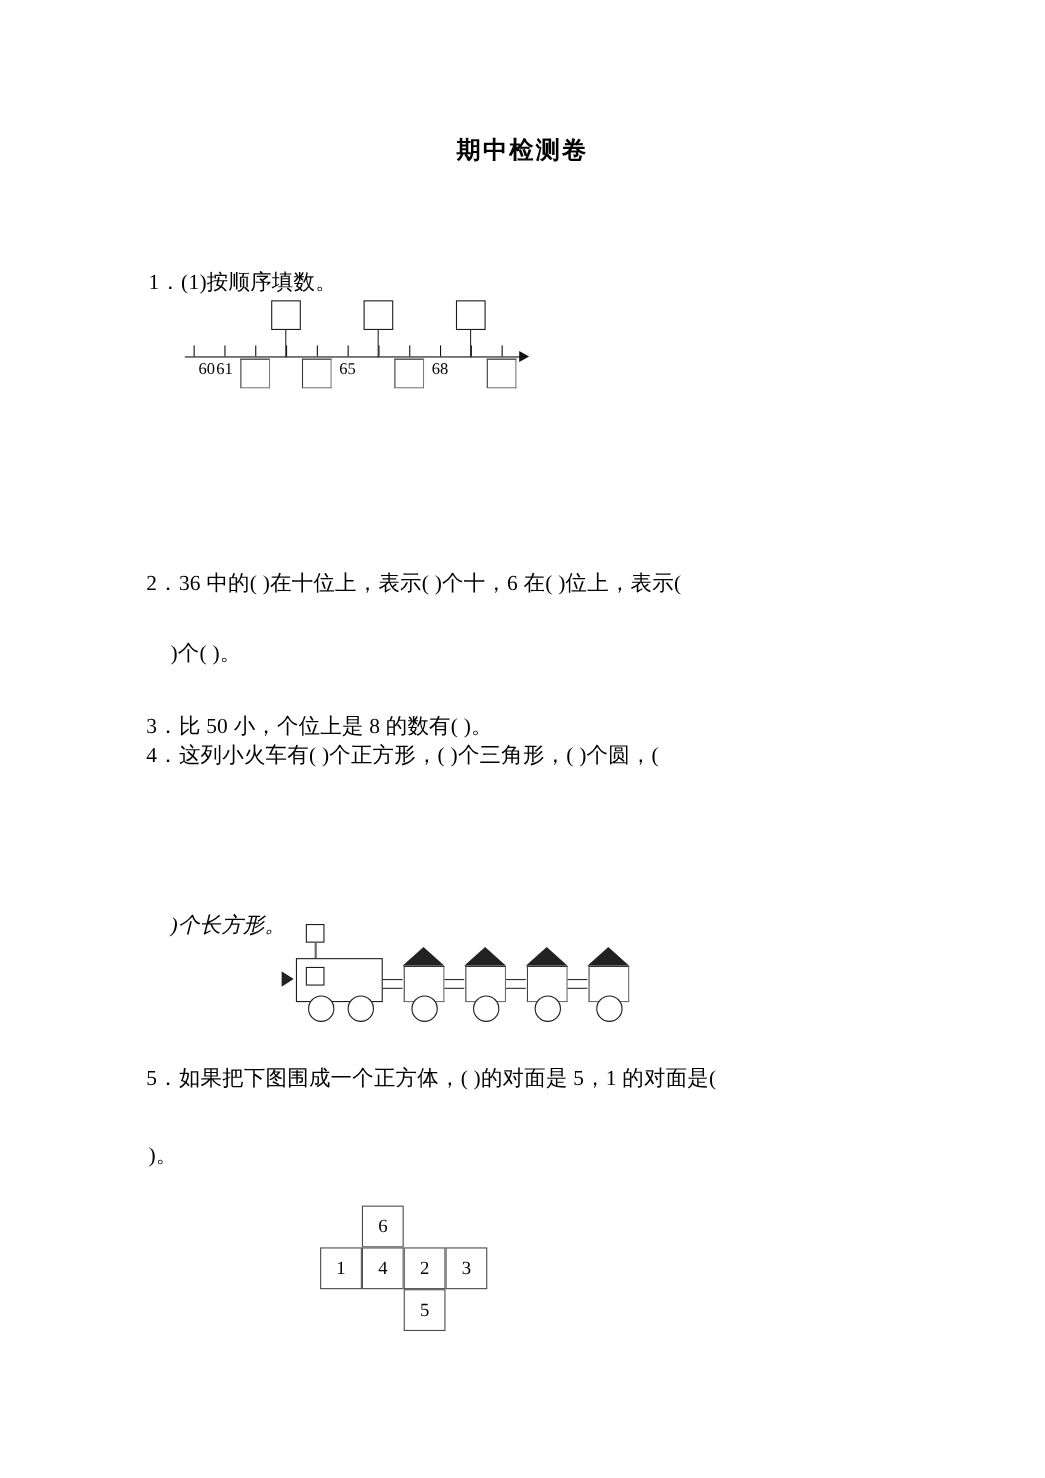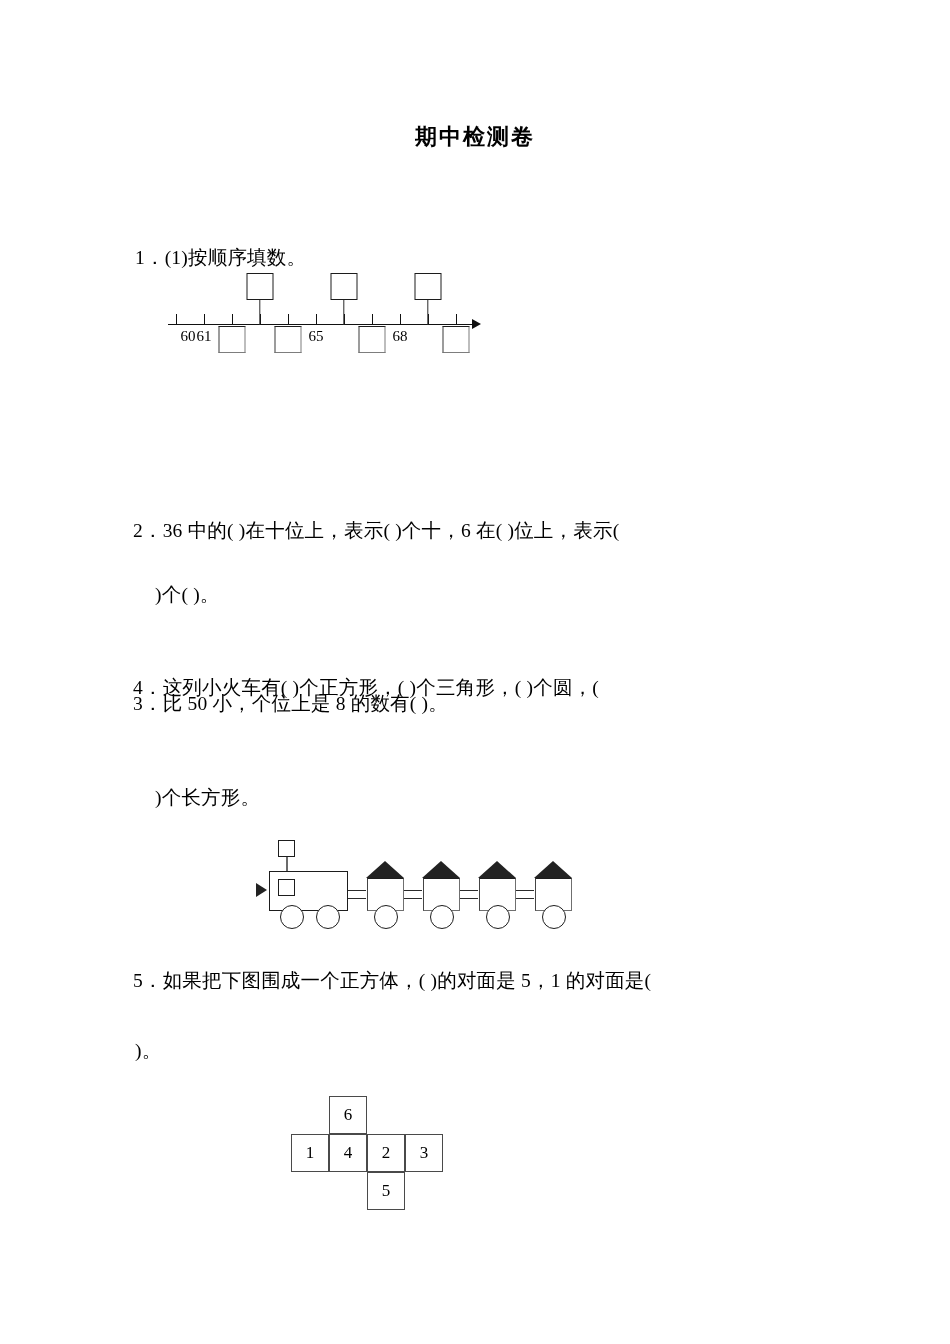--- a/index.html
+++ b/index.html
@@ -212,28 +212,28 @@
     <div class="nl-box below" style="left:212px; top:40px;"></div>
     <div class="nl-box below" style="left:296px; top:40px;"></div>
   </div>
 
 
   <div class="qline" style="left:133px; top:518px;">
     <span>2．</span><span>36 中的(        )在十位上，表示(        )个十，6 在(        )位上，表示(</span>
   </div>
   <div class="qline" style="left:155px; top:582px;">)个(        )。</div>
 
-  <div class="qline" style="left:133px; top:648px;margin-top:43px;">
+  <div class="qline" style="left:133px; top:648px;">
     <span>3．</span><span>比 50 小，个位上是 8 的数有(                    )。</span>
   </div>
 
   <div class="qline" style="left:133px; top:675px;">
     <span>4．</span><span>这列小火车有(        )个正方形，(        )个三角形，(        )个圆，(</span>
   </div>
-  <div class="qline" style="left:155px; top:785px;">)个长方形。</div>
+  <div class="qline" style="left:155px; top:829px;font-style:italic;">)个长方形。</div>
 
   <div class="train-wrap">
 
     <div class="tr-rect" style="left:30px; top:2px; width:17px; height:17px;"></div>
     <div class="tr-vline" style="left:38px; top:19px; height:14px;"></div>
 
     <div class="tr-rect" style="left:21px; top:33px; width:79px; height:40px;"></div>
 
     <div class="tr-rect" style="left:30px; top:41px; width:17px; height:17px;"></div>
 

